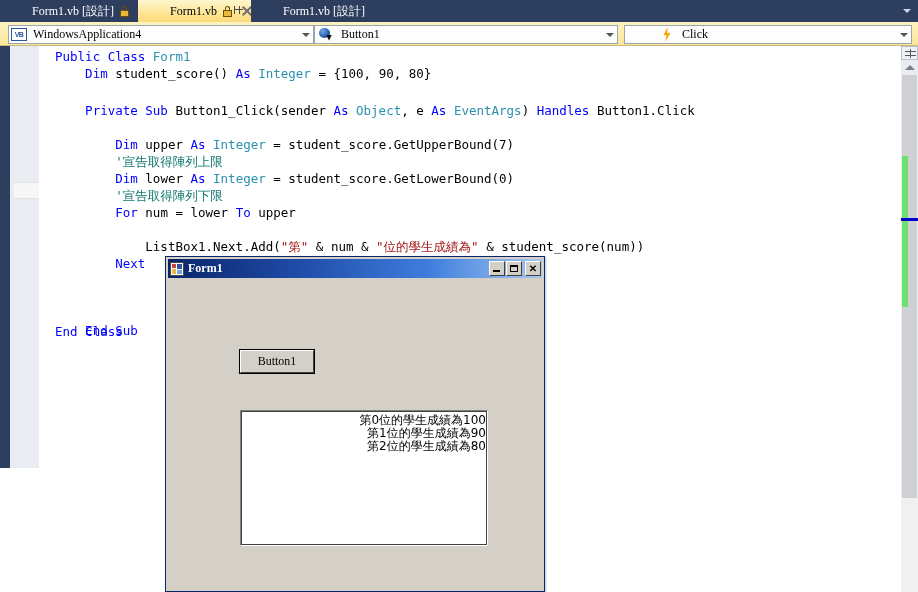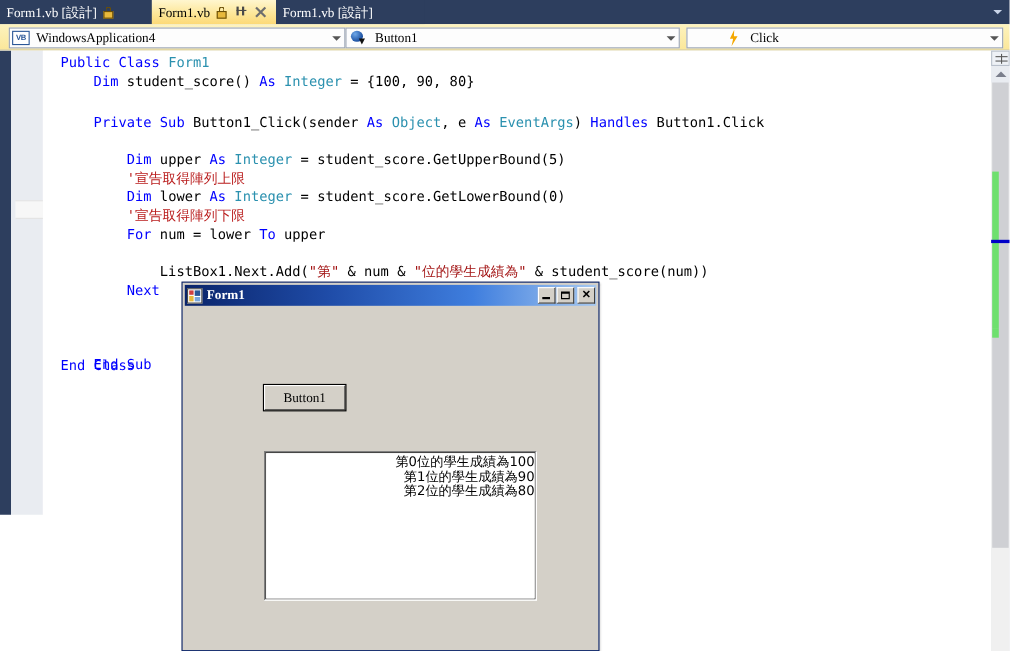--- a/index.html
+++ b/index.html
@@ -24,21 +24,21 @@
     font-size:12px;
     white-space:nowrap;
     padding:0 6px;
     box-sizing:border-box;
   }
   .tab.inactive{ color:#ffffff; background:#2d3e5e; }
   .tab.active{
     color:#000000;
     background:linear-gradient(to bottom,#fff6cf 0%,#fde79a 55%,#fcd977 100%);
   }
-  .tab .tlabel{margin-right:5px;}
+  .tab .tlabel{margin-right:5px;margin-left:26px;}
   .pin-icon{
     display:inline-block;width:9px;height:11px;position:relative;margin:0 4px 0 1px;
   }
   .pin-icon i{
     position:absolute;display:block;background:#d8a21a;
   }
   .pin-icon i.b{left:0;top:4px;width:9px;height:7px;border:1px solid #6a4f08;box-sizing:border-box;background:#e8b93c;}
   .pin-icon i.s{left:2px;top:0px;width:5px;height:5px;border:1px solid #6a4f08;border-bottom:none;box-sizing:border-box;background:transparent;border-radius:3px 3px 0 0;}
   .dock-icon{
     display:inline-block;width:11px;height:11px;margin:0 4px;position:relative;
@@ -140,21 +140,21 @@
   .cline{
     position:absolute;left:0;height:17px;line-height:17px;white-space:pre;
   }
   .cur-line{
     position:absolute;left:14px;height:17px;background:#f7f7f7;
     border-top:1px solid #e3e3e3;border-bottom:1px solid #e3e3e3;
     box-sizing:border-box;
   }
   .kw{color:#0000ff;}
   .ty{color:#2b91af;}
-  .cm{color:#b91c1c;}
+  .cm{color:#0f766e;}
   .st{color:#a31515;}
   .pl{color:#000000;}
 
   
   .ol-box{
     position:absolute;width:11px;height:11px;border:1px solid #808080;
     background:#ffffff;box-sizing:border-box;
   }
   .ol-box::before{
     content:"";position:absolute;left:1px;top:4px;width:7px;height:1px;background:#404040;
@@ -345,21 +345,21 @@
 
     <div class="fold-line" style="left:57px;top:31px;width:861px;"></div>
 
     <div class="cur-line" style="top:136px;width:588px;"></div>
 
     <div class="code-surface">
 
       <div class="cline" style="top:2px;left:16px;"><span class="kw">Public Class </span><span class="ty">Form1</span></div>
       <div class="cline" style="top:19px;left:16px;"><span class="pl">    </span><span class="kw">Dim </span><span class="pl">student_score() </span><span class="kw">As </span><span class="ty">Integer</span><span class="pl"> = {100, 90, 80}</span></div>
       <div class="cline" style="top:56px;left:16px;"><span class="pl">    </span><span class="kw">Private Sub </span><span class="pl">Button1_Click(sender </span><span class="kw">As </span><span class="ty">Object</span><span class="pl">, e </span><span class="kw">As </span><span class="ty">EventArgs</span><span class="pl">) </span><span class="kw">Handles </span><span class="pl">Button1.Click</span></div>
-      <div class="cline" style="top:90px;left:16px;"><span class="pl">        </span><span class="kw">Dim </span><span class="pl">upper </span><span class="kw">As </span><span class="ty">Integer</span><span class="pl"> = student_score.GetUpperBound(5)</span></div>
+      <div class="cline" style="top:90px;left:16px;"><span class="pl">        </span><span class="kw">Dim </span><span class="pl">upper </span><span class="kw">As </span><span class="ty">Integer</span><span class="pl"> = student_score.GetUpperBound(7)</span></div>
       <div class="cline" style="top:107px;left:16px;"><span class="pl">        </span><span class="cm">'宣告取得陣列上限</span></div>
       <div class="cline" style="top:124px;left:16px;"><span class="pl">        </span><span class="kw">Dim </span><span class="pl">lower </span><span class="kw">As </span><span class="ty">Integer</span><span class="pl"> = student_score.GetLowerBound(0)</span></div>
       <div class="cline" style="top:141px;left:16px;"><span class="pl">        </span><span class="cm">'宣告取得陣列下限</span></div>
       <div class="cline" style="top:158px;left:16px;"><span class="pl">        </span><span class="kw">For </span><span class="pl">num = lower </span><span class="kw">To </span><span class="pl">upper</span></div>
       <div class="cline" style="top:192px;left:16px;"><span class="pl">            ListBox1.Next.Add(</span><span class="st">"第"</span><span class="pl"> &amp; num &amp; </span><span class="st">"位的學生成績為"</span><span class="pl"> &amp; student_score(num))</span></div>
       <div class="cline" style="top:209px;left:16px;"><span class="pl">        </span><span class="kw">Next</span></div>
       <div class="cline" style="top:276px;left:16px;"><span class="pl">    </span><span class="kw">End Sub</span></div>
       <div class="cline" style="top:277px;left:16px;"><span class="kw">End Class</span></div>
     </div>
   </div>

